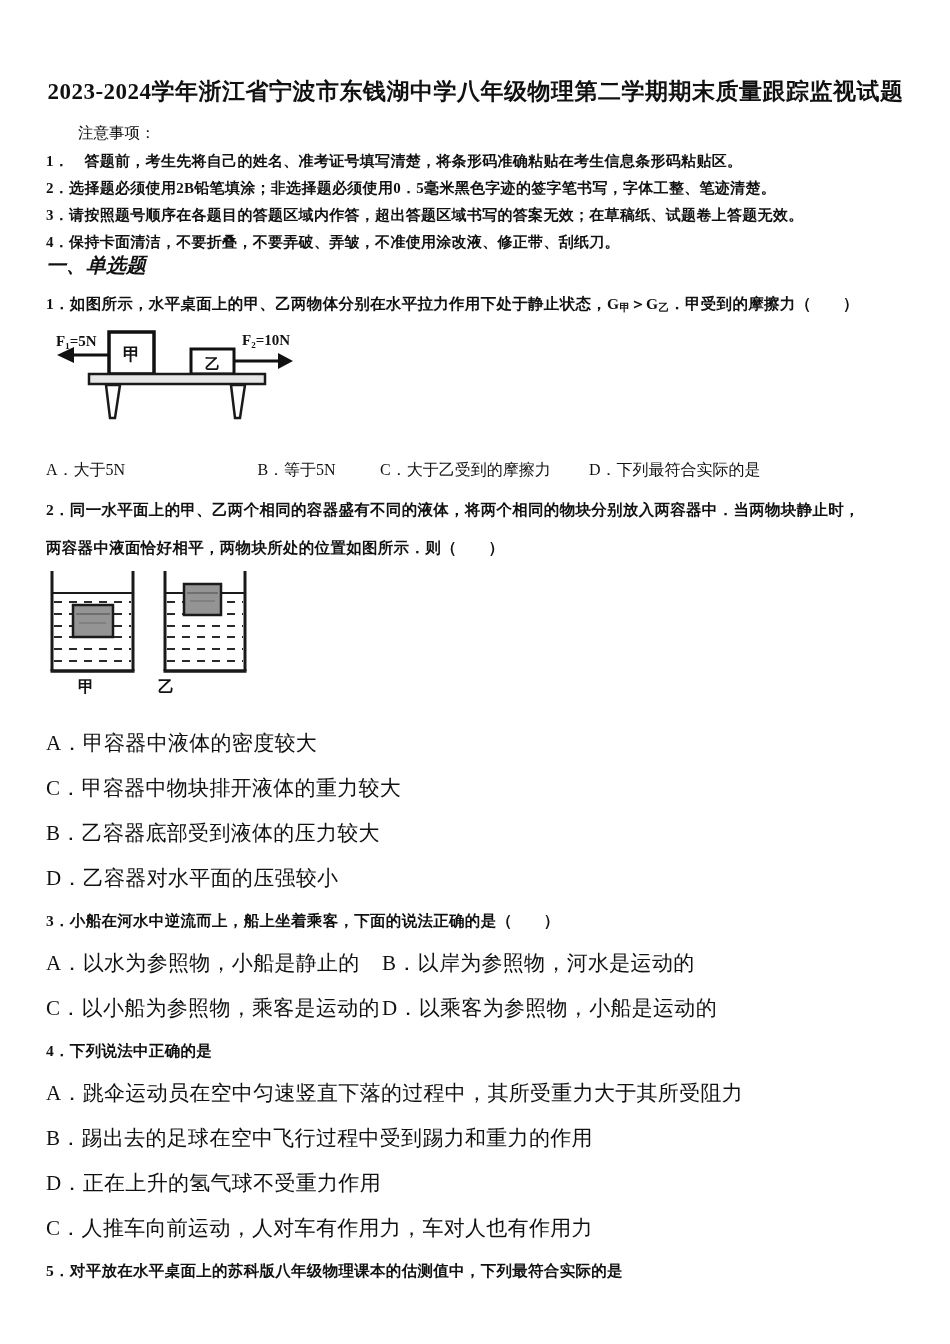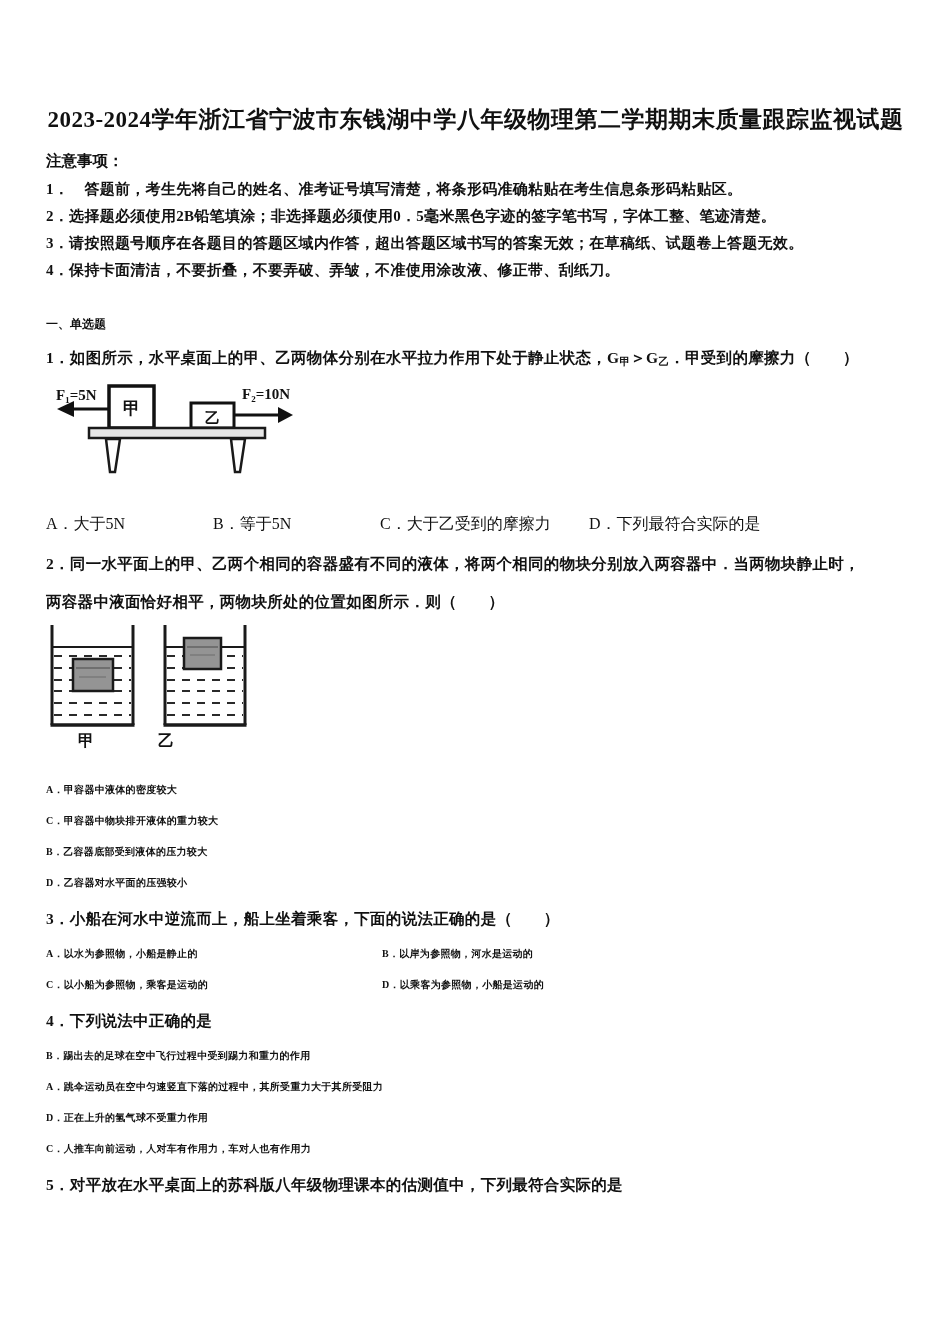--- a/index.html
+++ b/index.html
@@ -7,69 +7,70 @@
     position: relative;
     width: 950px;
     height: 1344px;
     background: #ffffff;
     overflow: hidden;
     font-family: "Liberation Serif", "DejaVu Serif", serif;
     color: #111;
   }
   .content { padding: 0 45px 0 46px; }
   .doc-title {
-    padding-top: 104px;
+    padding-top: 76px;
     text-align: center;
     font-size: 23px;
     font-weight: bold;
     letter-spacing: 0.5px;
     white-space: nowrap;
   }
   .notice-heading {
     margin-top: 16px;
     font-size: 15.5px;
-    font-weight: bold;
+    font-weight: normal;
     white-space: nowrap;
+    margin-left: 32px;
   }
   .notice-item {
     margin-top: 8px;
     font-size: 15px;
     font-weight: 600;
     white-space: nowrap;
     letter-spacing: 0.3px;
   }
   .section-title {
-    margin-top: 36px;
-    font-size: 12px;
+    font-size: 20px;
     font-weight: bold;
     white-space: nowrap;
+    font-style: italic;
   }
   .stem {
     margin-top: 15px;
     font-size: 15.5px;
     font-weight: 600;
     white-space: nowrap;
     letter-spacing: 0.3px;
   }
   .stem-cont { margin-top: 17px; }
   .sub { font-size: 10.5px; vertical-align: -2px; }
   .fig1 { display: block; margin: 15px 0 0 10px; }
   .fig2 { display: block; margin: 12px 0 0 2px; }
   .opt-line {
     margin-top: 17px;
-    font-size: 10px;
-    font-weight: 700;
+    font-size: 21px;
+    font-weight: 400;
     white-space: nowrap;
     letter-spacing: 0.3px;
   }
   .opt-row { display: flex; }
   .opt-row .cell { display: inline-block; }
   .q1-row { margin-top: 38px; }
   .q1-row .w1 { width: 167px; }
-  .q1-row .w2 { width: 167px; }
+  .q1-row .w2 { width: 167px; text-align: center; }
   .q1-row .w3 { width: 209px; }
   .q3-row .wA { width: 336px; }
   .gap-after-fig { margin-top: 30px; }
   .gap-q { margin-top: 19px; }
   svg text {
     font-family: "Liberation Serif", "DejaVu Serif", serif;
     font-weight: 600;
     fill: #111;
   }
 </style>
@@ -163,21 +164,21 @@
     <div class="opt-row opt-line q3-row">
       <span class="cell wA">A．以水为参照物，小船是静止的</span>
       <span class="cell">B．以岸为参照物，河水是运动的</span>
     </div>
     <div class="opt-row opt-line q3-row">
       <span class="cell wA">C．以小船为参照物，乘客是运动的</span>
       <span class="cell">D．以乘客为参照物，小船是运动的</span>
     </div>
 
     <div class="stem gap-q">4．下列说法中正确的是</div>
+    <div class="opt-line">A．跳伞运动员在空中匀速竖直下落的过程中，其所受重力大于其所受阻力</div>
     <div class="opt-line">B．踢出去的足球在空中飞行过程中受到踢力和重力的作用</div>
-    <div class="opt-line">A．跳伞运动员在空中匀速竖直下落的过程中，其所受重力大于其所受阻力</div>
     <div class="opt-line">D．正在上升的氢气球不受重力作用</div>
     <div class="opt-line">C．人推车向前运动，人对车有作用力，车对人也有作用力</div>
 
     <div class="stem gap-q">5．对平放在水平桌面上的苏科版八年级物理课本的估测值中，下列最符合实际的是</div>
 
   </div>
 </div>
 
 </body></html>

